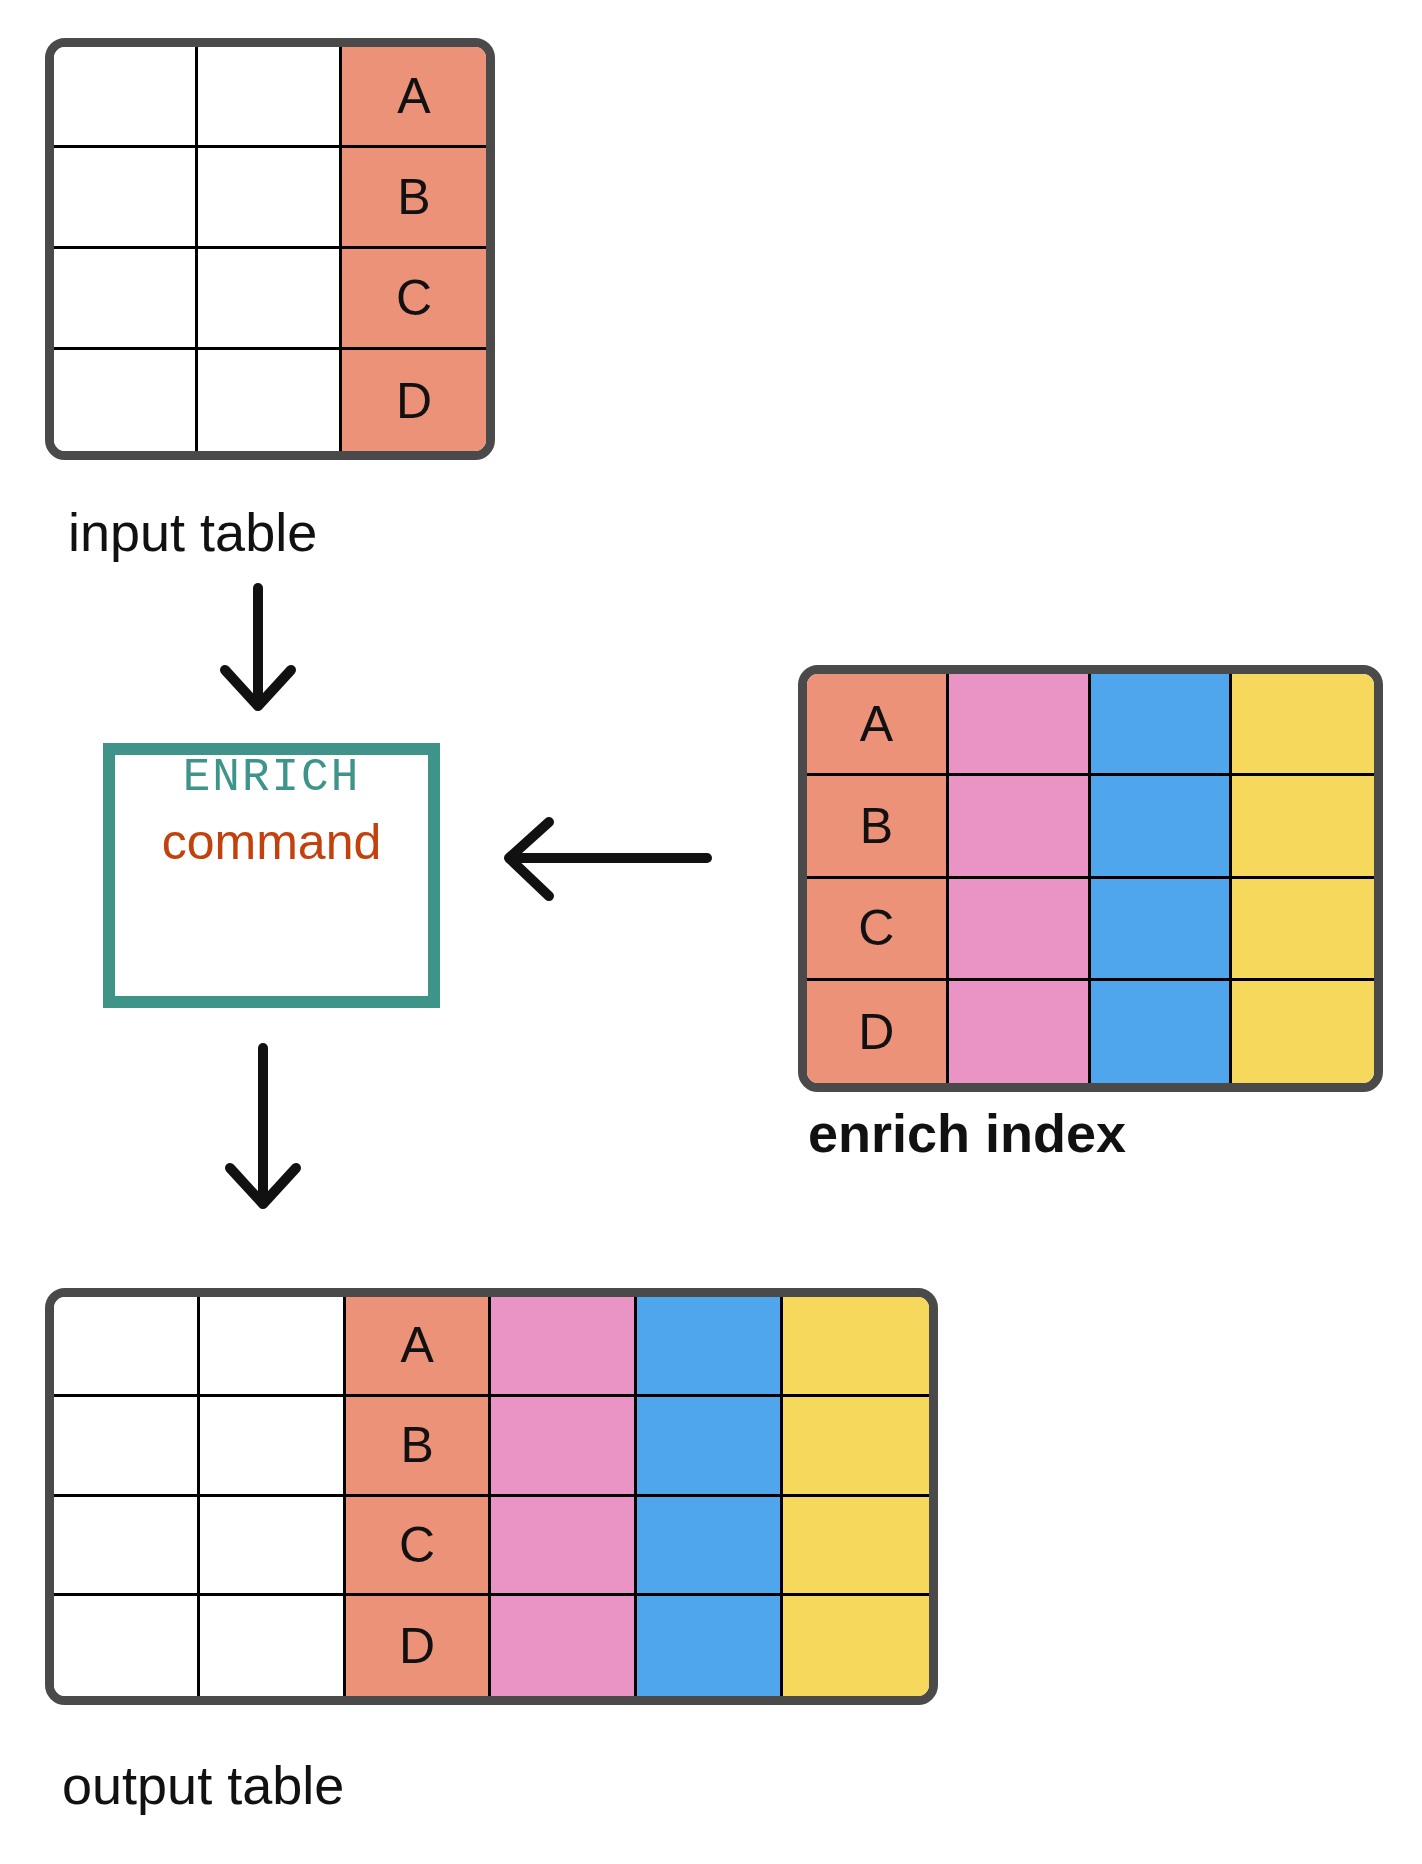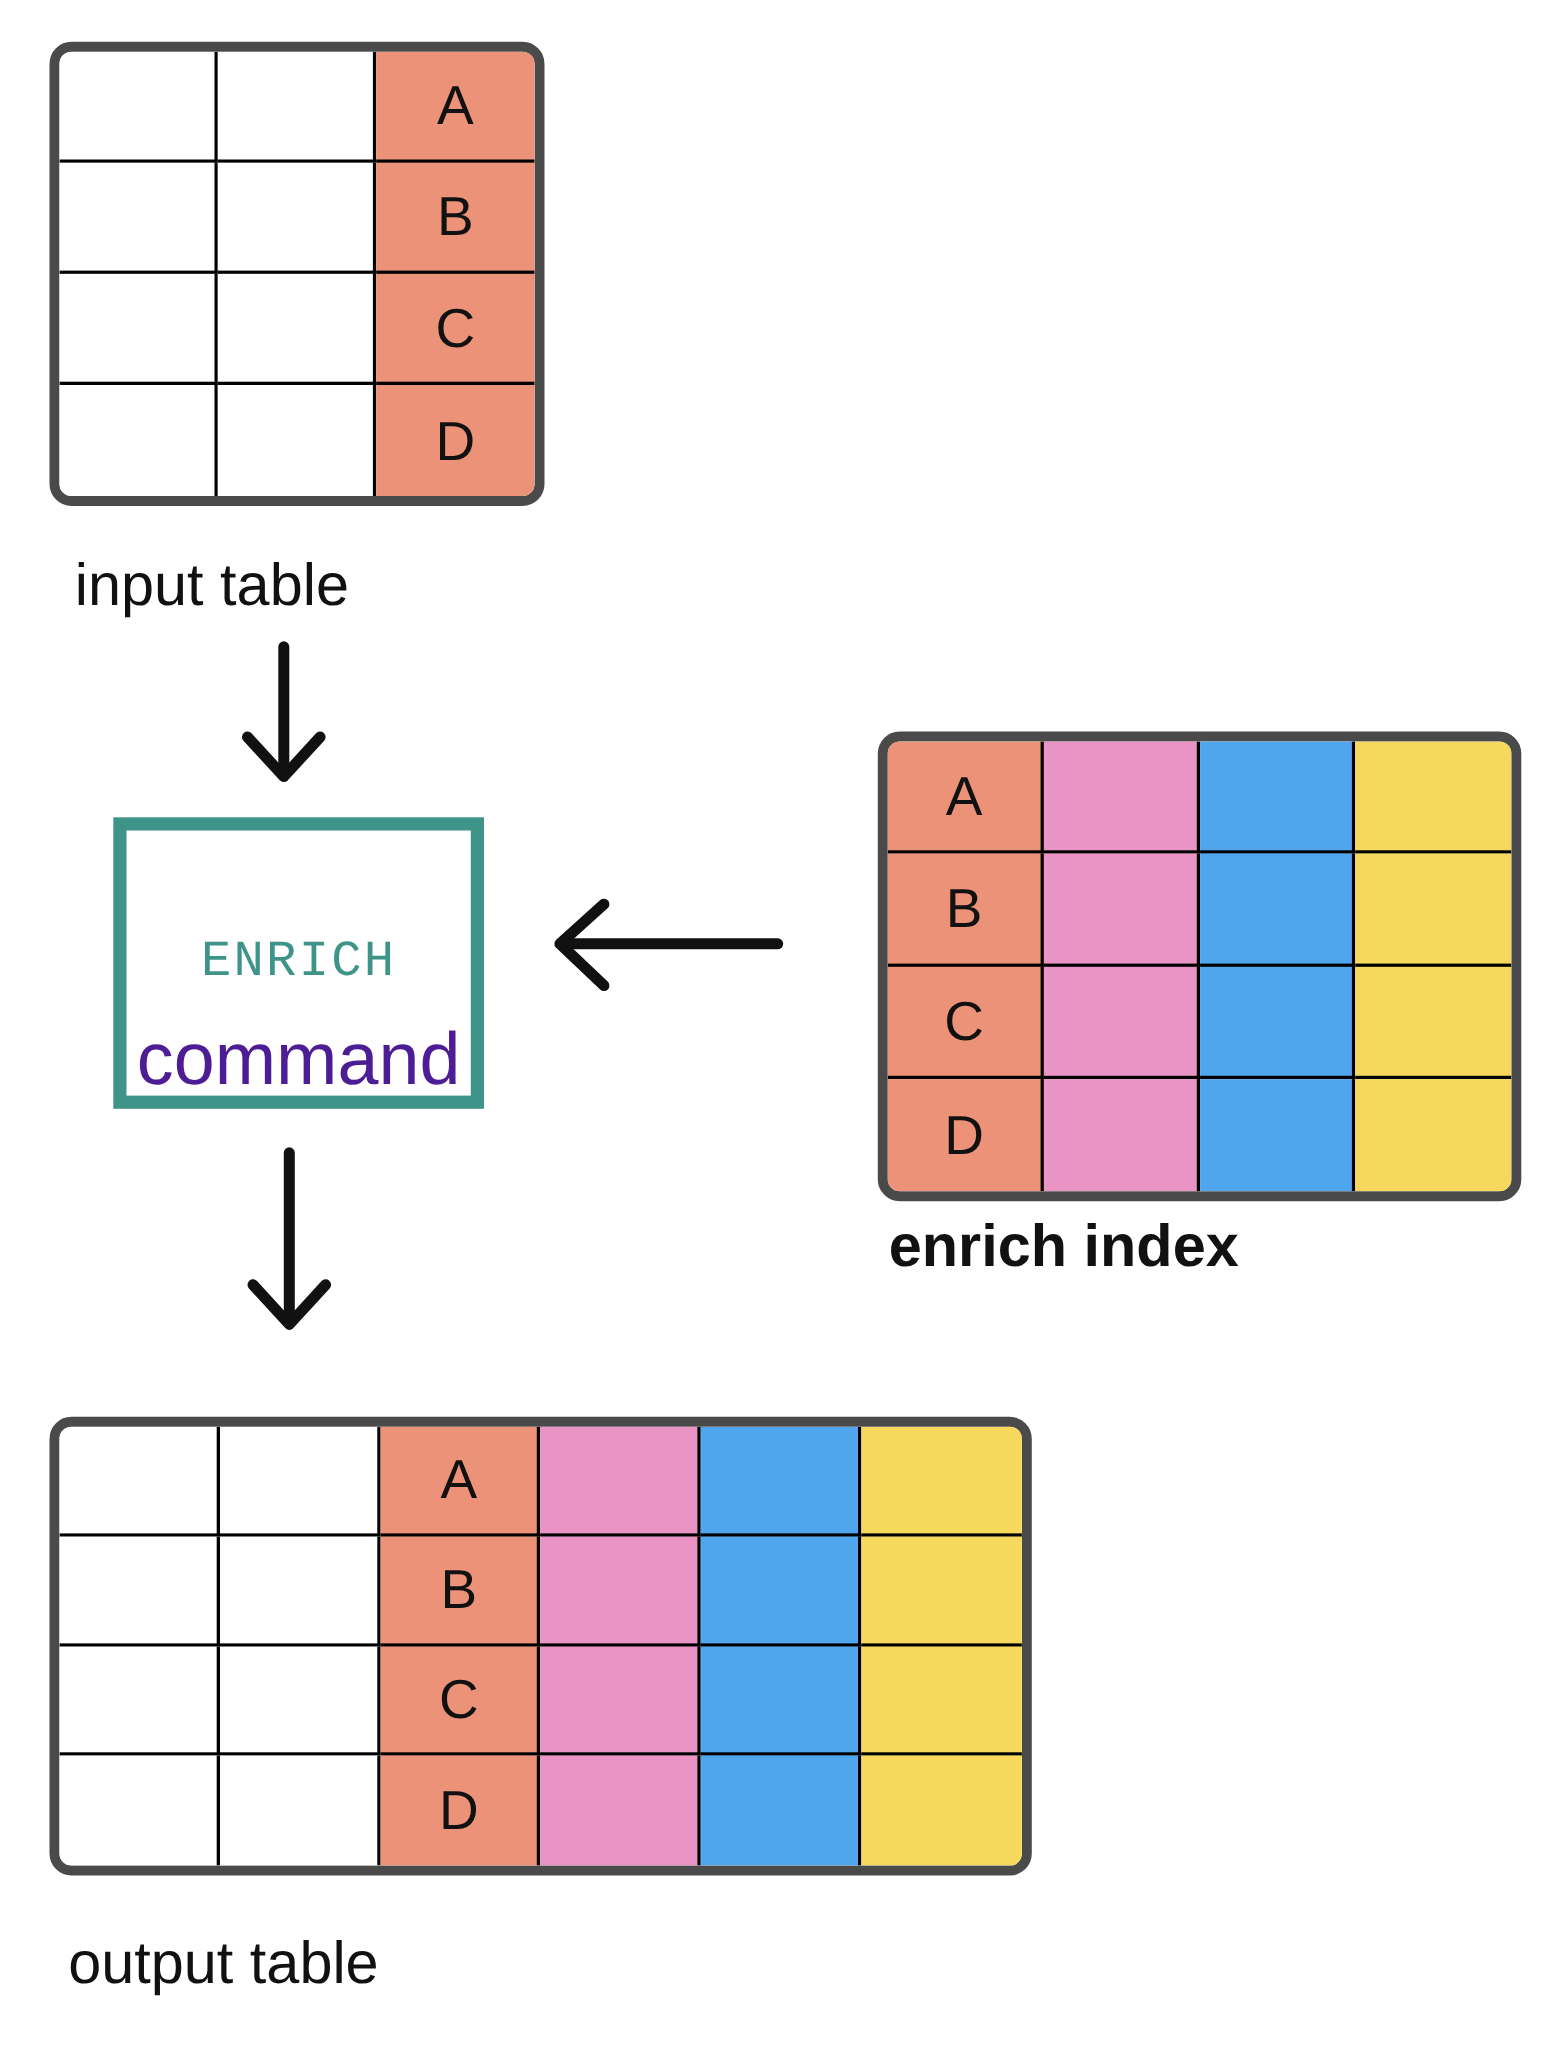--- a/index.html
+++ b/index.html
@@ -28,25 +28,25 @@
 
   
   .dlabel{position:absolute;font-size:54px;line-height:1;color:#111;white-space:nowrap;}
   .l-input {left:68px; top:505px;text-align:right;}
   .l-enrich{left:808px;top:1106px;font-weight:bold;}
   .l-output{left:62px; top:1758px;}
 
   
   .enrich-box{position:absolute;left:103px;top:743px;width:337px;height:265px;
               box-sizing:border-box;border:12px solid #3F9489;background:#fff;
-              display:flex;flex-direction:column;align-items:center;justify-content:flex-end;
+              display:flex;flex-direction:column;align-items:center;justify-content:flex-start;
               gap:16px;}
   .enrich-box .mono{font-family:"Liberation Mono","DejaVu Sans Mono",monospace;
                     font-size:46px;line-height:1;color:#3F9489;letter-spacing:2px;}
-  .enrich-box .sans{font-size:67px;line-height:1;color:#4c1d95;margin-top:16px;}
+  .enrich-box .sans{font-size:50px;line-height:1;color:#c2410c;}
 
   
   .arrow{position:absolute;}
   .a1{left:200px;top:580px;}
   .a2{left:205px;top:1040px;}
   .a3{left:495px;top:810px;}
   .arrow polyline,.arrow line{fill:none;stroke:#111;stroke-width:10;
                               stroke-linecap:round;stroke-linejoin:round;}
 </style>
 </head>

